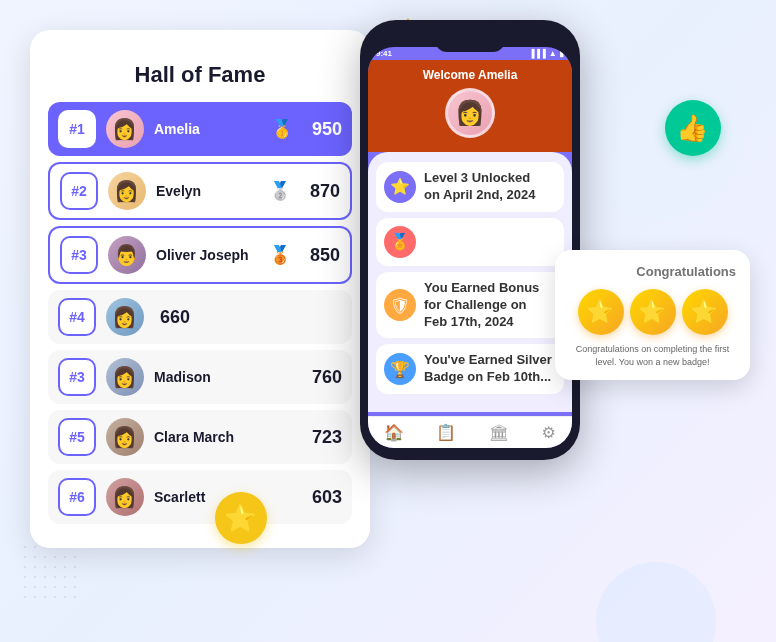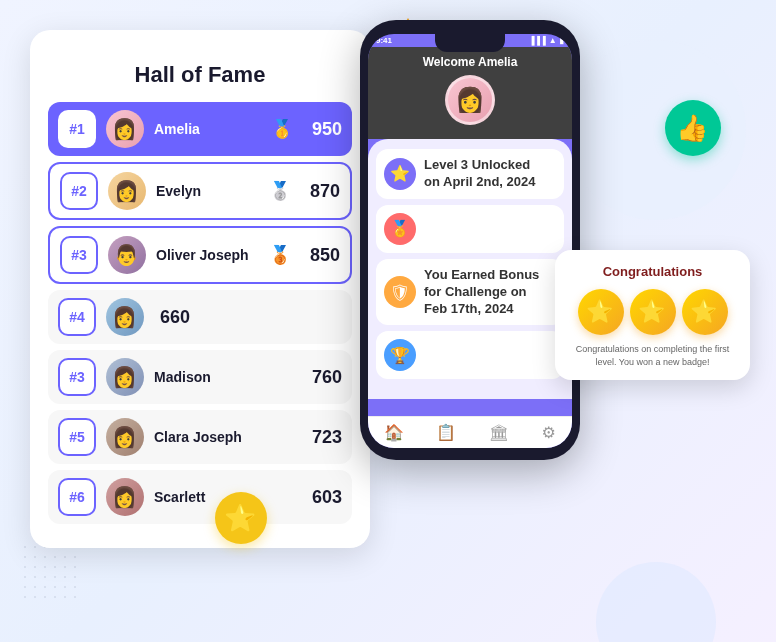--- a/index.html
+++ b/index.html
@@ -189,21 +189,21 @@
 
     
     .phone-mockup {
       position: absolute;
       top: 20px;
       left: 360px;
       width: 220px;
       height: 440px;
       background: #1a1a2e;
       border-radius: 36px;
-      padding: 14px 8px 12px;
+      padding: 27px 8px 12px;
       box-shadow: 0 12px 40px rgba(0,0,0,0.3);
       z-index: 6;
     }
     .phone-notch {
       width: 70px;
       height: 18px;
       background: #1a1a2e;
       border-radius: 0 0 12px 12px;
       position: absolute;
       top: 14px;
@@ -212,21 +212,21 @@
       z-index: 2;
     }
     .phone-screen {
       background: #7c6ff7;
       border-radius: 26px;
       height: 100%;
       overflow: hidden;
       position: relative;
     }
     .phone-header {
-      background: #404040;
+      background: #c2410c;
       padding: 8px 10px 6px;
       text-align: center;
     }
     .phone-status-bar {
       display: flex;
       justify-content: space-between;
       align-items: center;
       padding: 2px 8px;
       font-size: 8px;
       color: white;
@@ -317,24 +317,24 @@
       top: 250px;
       left: 555px;
       width: 195px;
       background: white;
       border-radius: 16px;
       padding: 14px 14px 12px;
       box-shadow: 0 8px 25px rgba(0,0,0,0.15);
       z-index: 8;
     }
     .congrats-title {
-      text-align: center;
+      text-align: right;
       font-size: 13px;
       font-weight: 800;
-      color: #7f1d1d;
+      color: #737373;
       margin-bottom: 10px;
     }
     .congrats-stars {
       display: flex;
       justify-content: center;
       gap: 6px;
       margin-bottom: 8px;
     }
     .star-gold {
       width: 46px;
@@ -406,21 +406,21 @@
   <div class="hof-row rank-other">
     <div class="rank-badge">#3</div>
     <div class="hof-avatar av5">👩</div>
     <span class="hof-name">Madison</span>
     <span class="hof-score">760</span>
   </div>
 
   <div class="hof-row rank-other">
     <div class="rank-badge">#5</div>
     <div class="hof-avatar av6">👩</div>
-    <span class="hof-name">Clara Joseph</span>
+    <span class="hof-name">Clara March</span>
     <span class="hof-score">723</span>
   </div>
 
   <div class="hof-row rank-other">
     <div class="rank-badge">#6</div>
     <div class="hof-avatar av7">👩</div>
     <span class="hof-name">Scarlett</span>
     <span class="hof-score">603</span>
   </div>
 </div>
@@ -454,20 +454,21 @@
         <div class="activity-icon red">🏅</div>
       </div>
 
       <div class="phone-activity-item">
         <div class="activity-icon orange">🛡</div>
         <div class="activity-text">You Earned Bonus<br>for Challenge on<br>Feb 17th, 2024</div>
       </div>
 
       <div class="phone-activity-item">
         <div class="activity-icon blue">🏆</div>
+        <div class="activity-text">You've Earned Silver<br>Badge on Feb 10th...</div>
       </div>
     </div>
 
     <div class="phone-nav">
       <div class="phone-nav-item active">
         <span>🏠</span>
       </div>
       <div class="phone-nav-item">
         <span>📋</span>
       </div>

